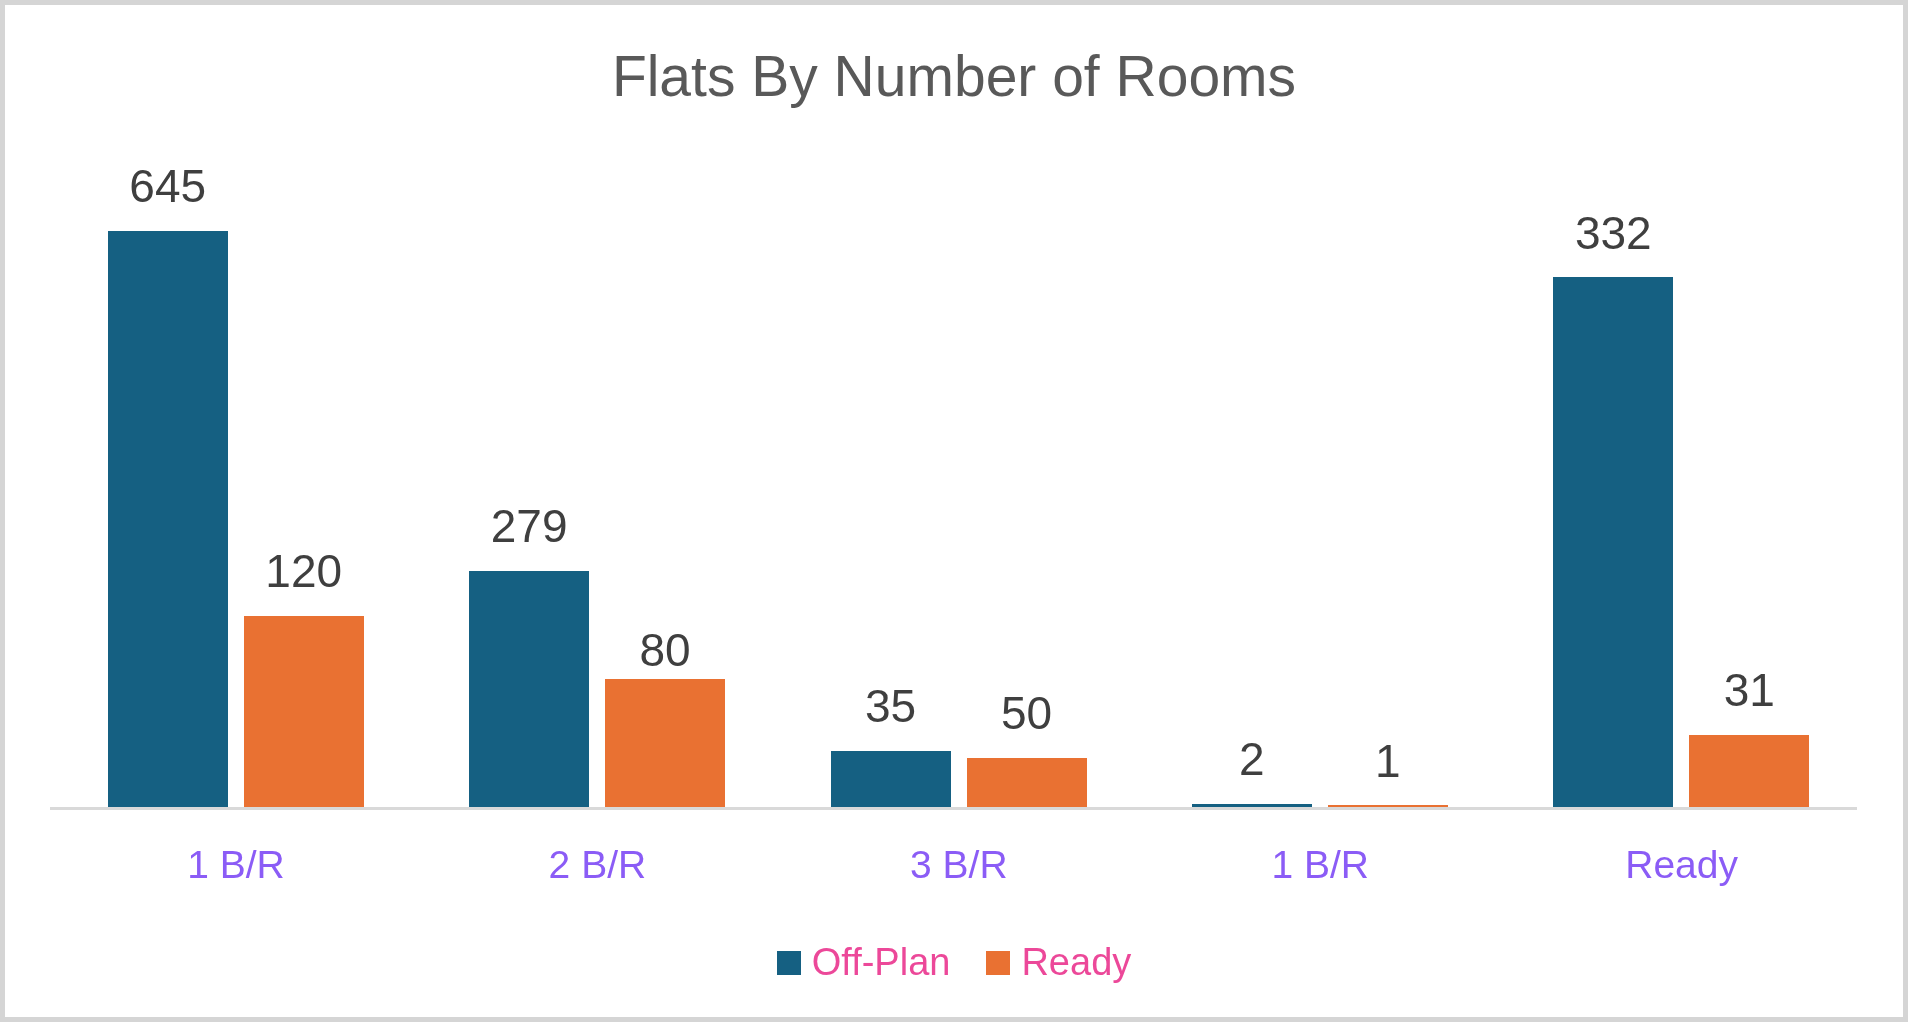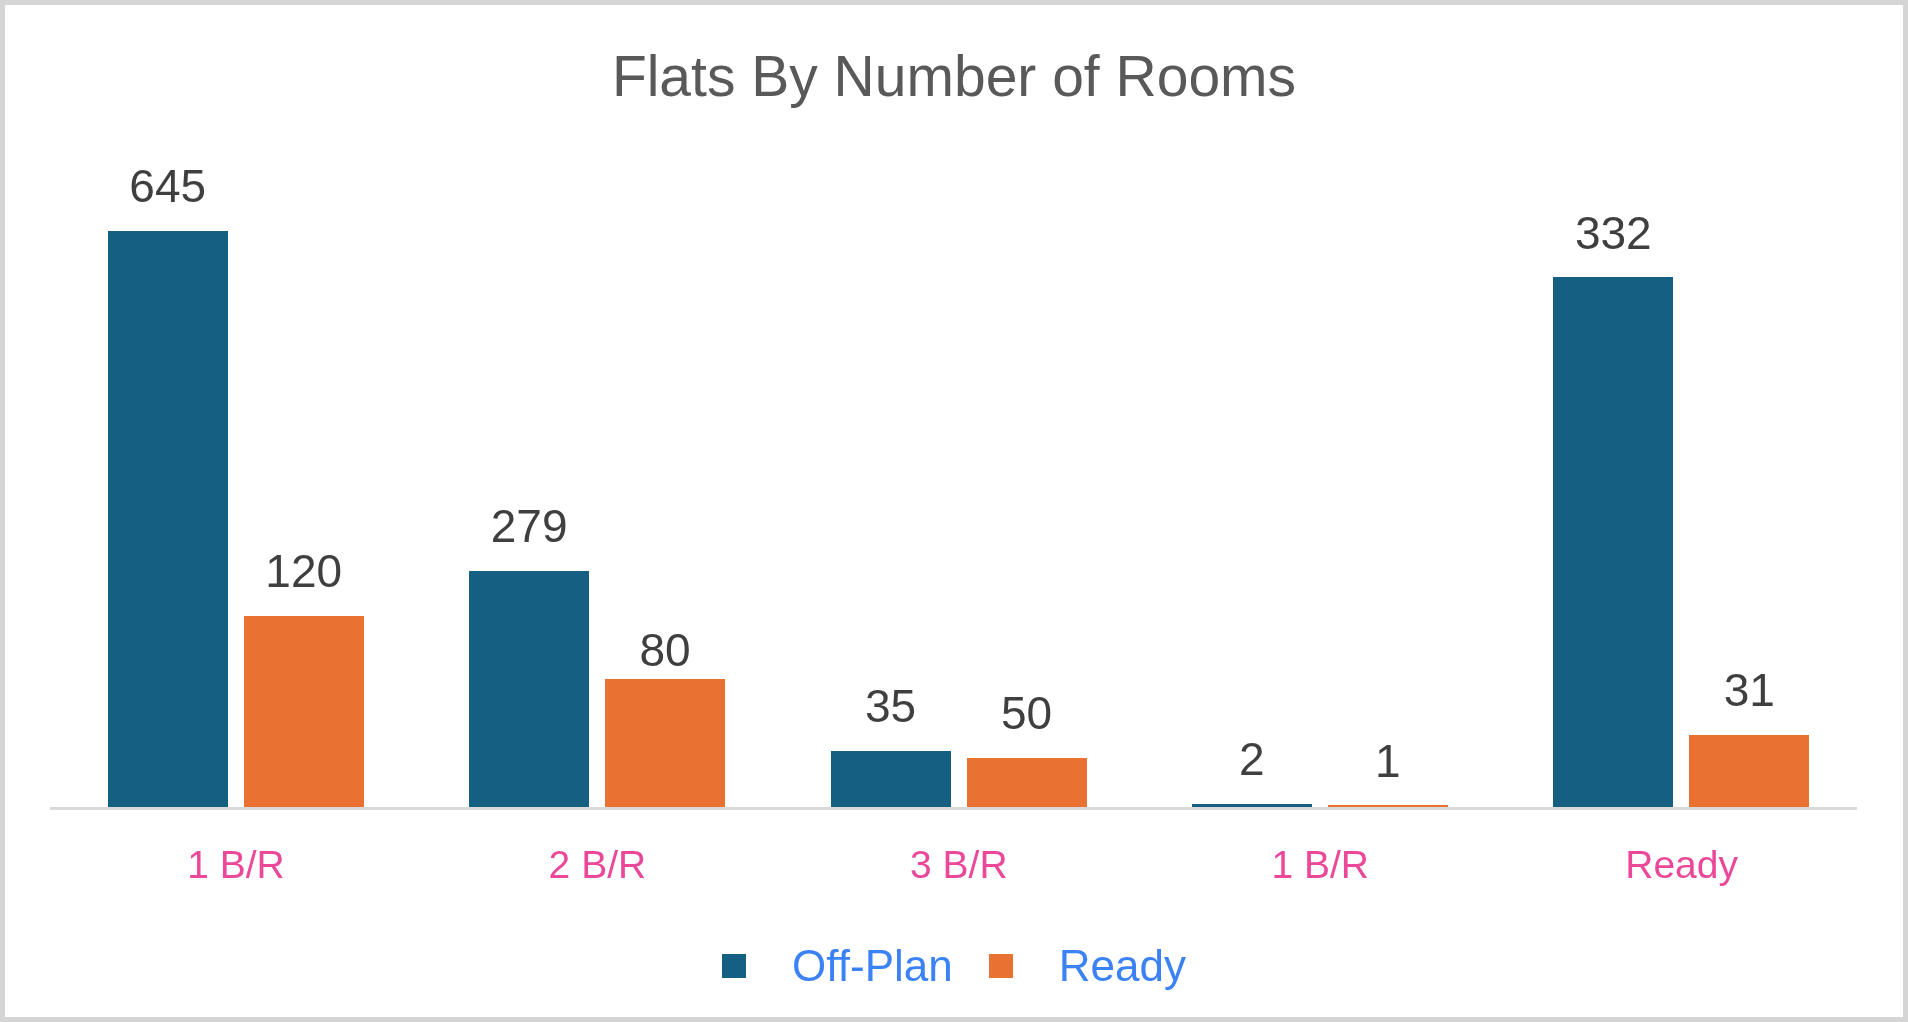--- a/index.html
+++ b/index.html
@@ -56,21 +56,21 @@
     color: #3F3F3F;
     line-height: 1.15;
   }
 
   .x-axis-label {
     position: absolute;
     top: 838px;
     width: 362px;
     text-align: center;
     font-size: 39px;
-    color: #ec4899;
+    color: #8b5cf6;
   }
 
   .legend {
     position: absolute;
     top: 936px;
     left: 0;
     width: 100%;
     display: flex;
     justify-content: center;
     align-items: center;
@@ -83,23 +83,22 @@
     gap: 11px;
   }
 
   .legend-swatch {
     width: 24px;
     height: 24px;
     display: inline-block;
   }
 
   .legend-label {
-    font-size: 44px;
-    color: #3b82f6;
-    margin-left: 35px;
+    font-size: 38px;
+    color: #ec4899;
   }
 </style>
 </head>
 <body>
 
 <div class="frame">
   <div class="chart-title">Flats By Number of Rooms</div>
 
   <div class="plot-area">
     <div class="axis-line"></div>

